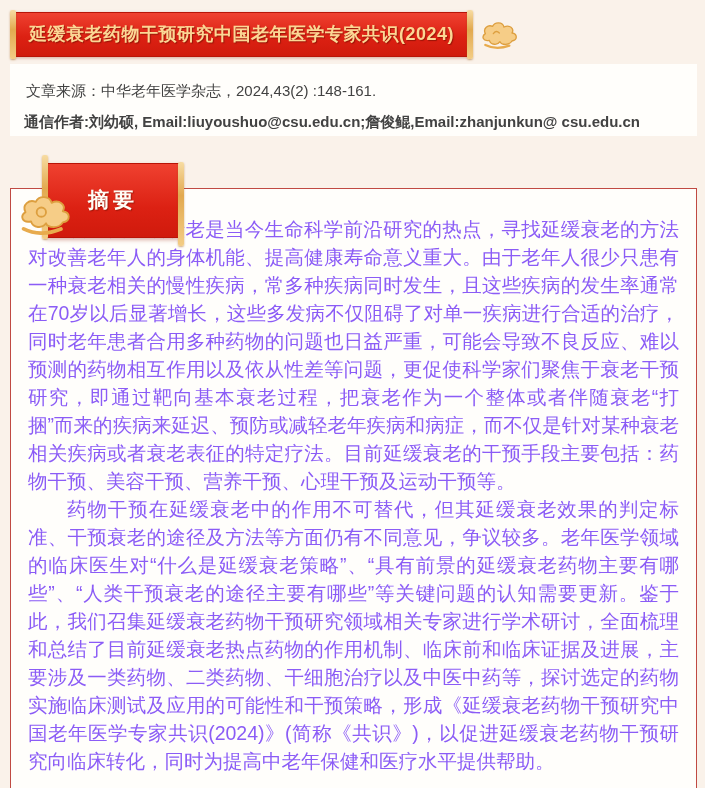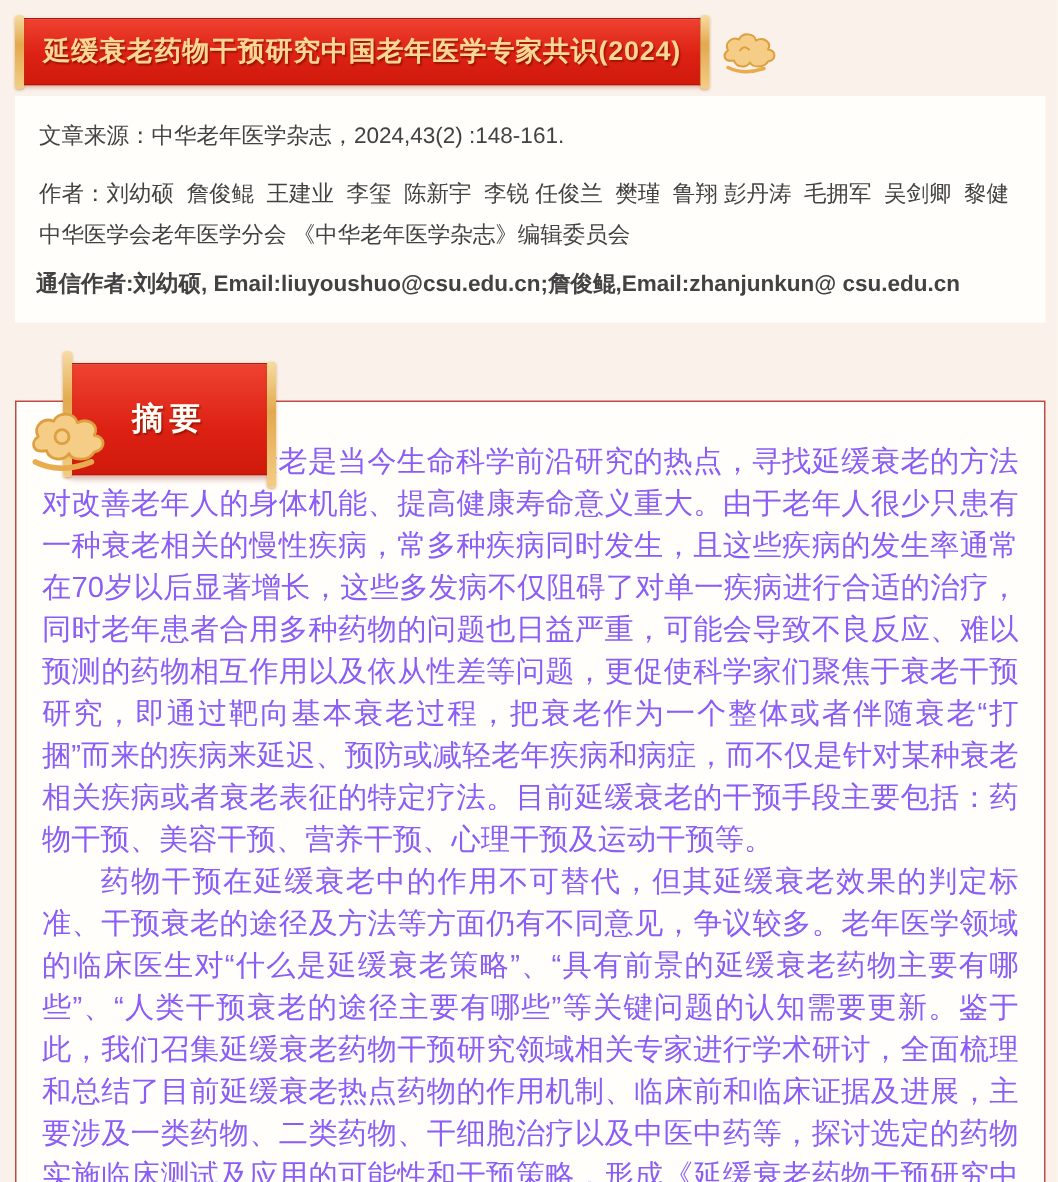--- a/index.html
+++ b/index.html
@@ -45,21 +45,21 @@
     color: #fbd795;
     text-shadow: 1px 1px 1px rgba(120, 15, 0, 0.65);
     white-space: nowrap;
   }
   .cloud-title { margin: 8px 0 0 12px; }
 
   
   .info-box {
     margin: 7px 8px 0 10px;
     background: #fffefb;
-    padding: 12px 14px 14px 14px;
+    padding: 12px 14px 3px 14px;
     color: #424242;
   }
   .meta-line {
     margin: 0;
     font-size: 15px;
     line-height: 22px;
     white-space: pre-wrap;
   }
   .meta-line.source-line { margin: 4px 0 0 2px; }
   .meta-line.authors-line { margin: 14px 0 0 2px; line-height: 27px; }
@@ -137,21 +137,20 @@
           <path d="M14 30 C4 32 2 24 8 20 C4 12 12 6 19 9 C22 2 34 2 36 10 C44 6 52 12 48 19 C56 20 57 29 48 31 C44 38 32 37 30 32 C26 38 16 37 14 30 Z"></path>
         </g>
         <path d="M20 20 q4 -6 9 -1" fill="none" stroke="#dd9f3f" stroke-width="2" stroke-linecap="round"></path>
         <path d="M8 37 q16 8 36 1" stroke="#e8ab4d" stroke-width="3.5" fill="none" stroke-linecap="round"></path>
       </svg>
     </span>
   </div>
 
   <div class="info-box">
     <p class="meta-line source-line"><span>文章来源：</span><span>中华老年医学杂志，2024,43(2) :148-161.</span></p>
-    <p class="meta-line authors-line"><span>作者：</span><span>刘幼硕  詹俊鲲  王建业  李玺  陈新宇  李锐 任俊兰  樊瑾  鲁翔 彭丹涛  毛拥军  吴剑卿  黎健  中华医学会老年医学分会 《中华老年医学杂志》编辑委员会</span></p>
     <p class="meta-line contact-line"><span>通信作者:刘幼硕, Email:liuyoushuo@csu.edu.cn;詹俊鲲,Email:zhanjunkun@ csu.edu.cn</span></p>
   </div>
 
   <div class="abstract-section">
 
     <div class="abstract-badge">
       <span class="rod rod-l"></span>
       <h2 class="abstract-heading">摘要</h2>
       <span class="rod rod-r"></span>
     </div>

